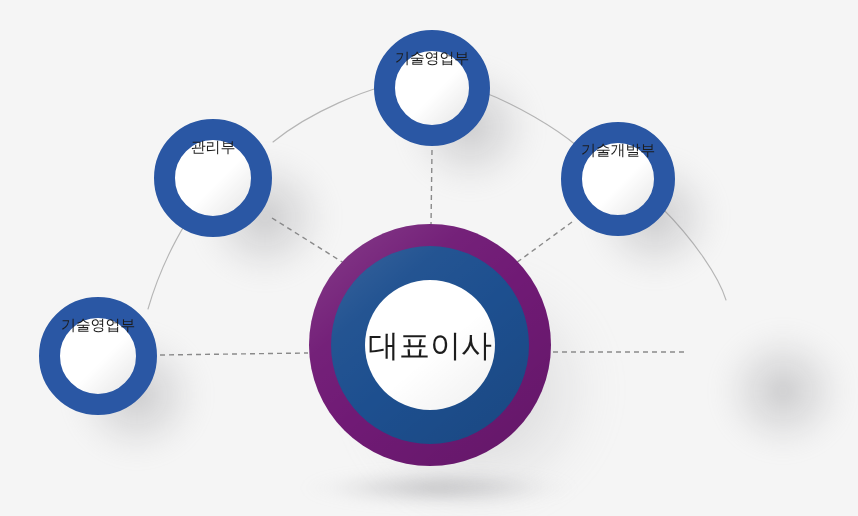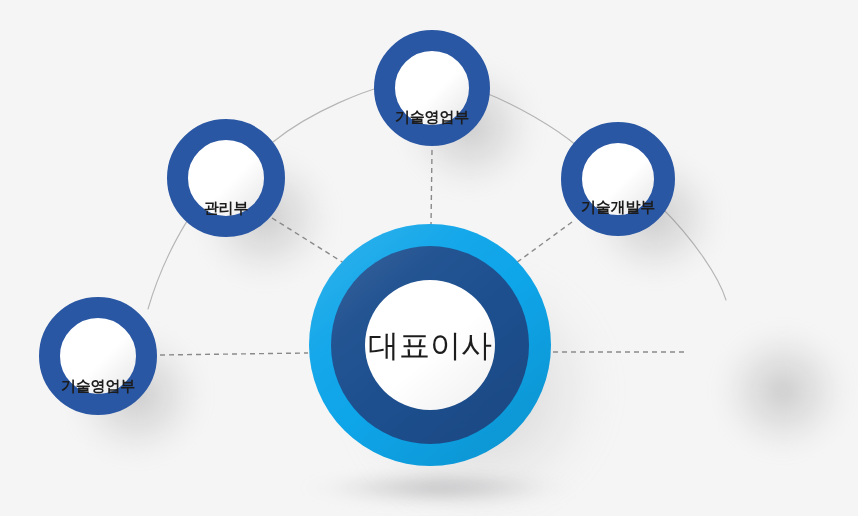--- a/index.html
+++ b/index.html
@@ -27,24 +27,23 @@
     width: 858px;
     height: 516px;
     z-index: 1;
   }
   
   .node {
     position: absolute;
     border-radius: 50%;
     box-sizing: border-box;
     display: flex;
-    align-items: flex-end;
+    align-items: flex-start;
     justify-content: center;
     z-index: 3;
-    font-weight: bold;
   }
   
   .branch-node {
     background: #ffffff;
     border-style: solid;
     border-color: #2a57a4;
   }
   .branch-node .ring-gloss {
     position: absolute;
     left: 0; top: 0; right: 0; bottom: 0;
@@ -77,21 +76,21 @@
         rgba(140,140,145,0.16) 48%,
         rgba(160,160,165,0.05) 76%,
         rgba(200,200,205,0) 100%);
     filter: blur(5px);
   }
   
   #hub-node {
     position: absolute;
     border-radius: 50%;
     z-index: 4;
-    background: #0ea5e9;
+    background: #701a75;
     display: flex;
     align-items: center;
     justify-content: center;
   }
   #hub-inner-band {
     position: absolute;
     border-radius: 50%;
     background: #1d4f8f;
   }
   #hub-core {
@@ -186,21 +185,21 @@
       <span id="hub-label">대표이사</span>
     </div>
     <div id="hub-gloss"></div>
   </div>
 
   <div class="node branch-node" style="left:39px; top:297px; width:118px; height:118px; border-width:21px;">
     <span class="branch-label">기술영업부</span>
     <div class="ring-gloss"></div>
   </div>
 
-  <div class="node branch-node" style="left:167px; top:119px; width:118px; height:118px; border-width:21px;">
+  <div class="node branch-node" style="left:154px; top:119px; width:118px; height:118px; border-width:21px;">
     <span class="branch-label">관리부</span>
     <div class="ring-gloss"></div>
   </div>
 
   <div class="node branch-node" style="left:374px; top:30px; width:116px; height:116px; border-width:21px;">
     <span class="branch-label">기술영업부</span>
     <div class="ring-gloss"></div>
   </div>
 
   <div class="node branch-node" style="left:561px; top:122px; width:114px; height:114px; border-width:21px;">

